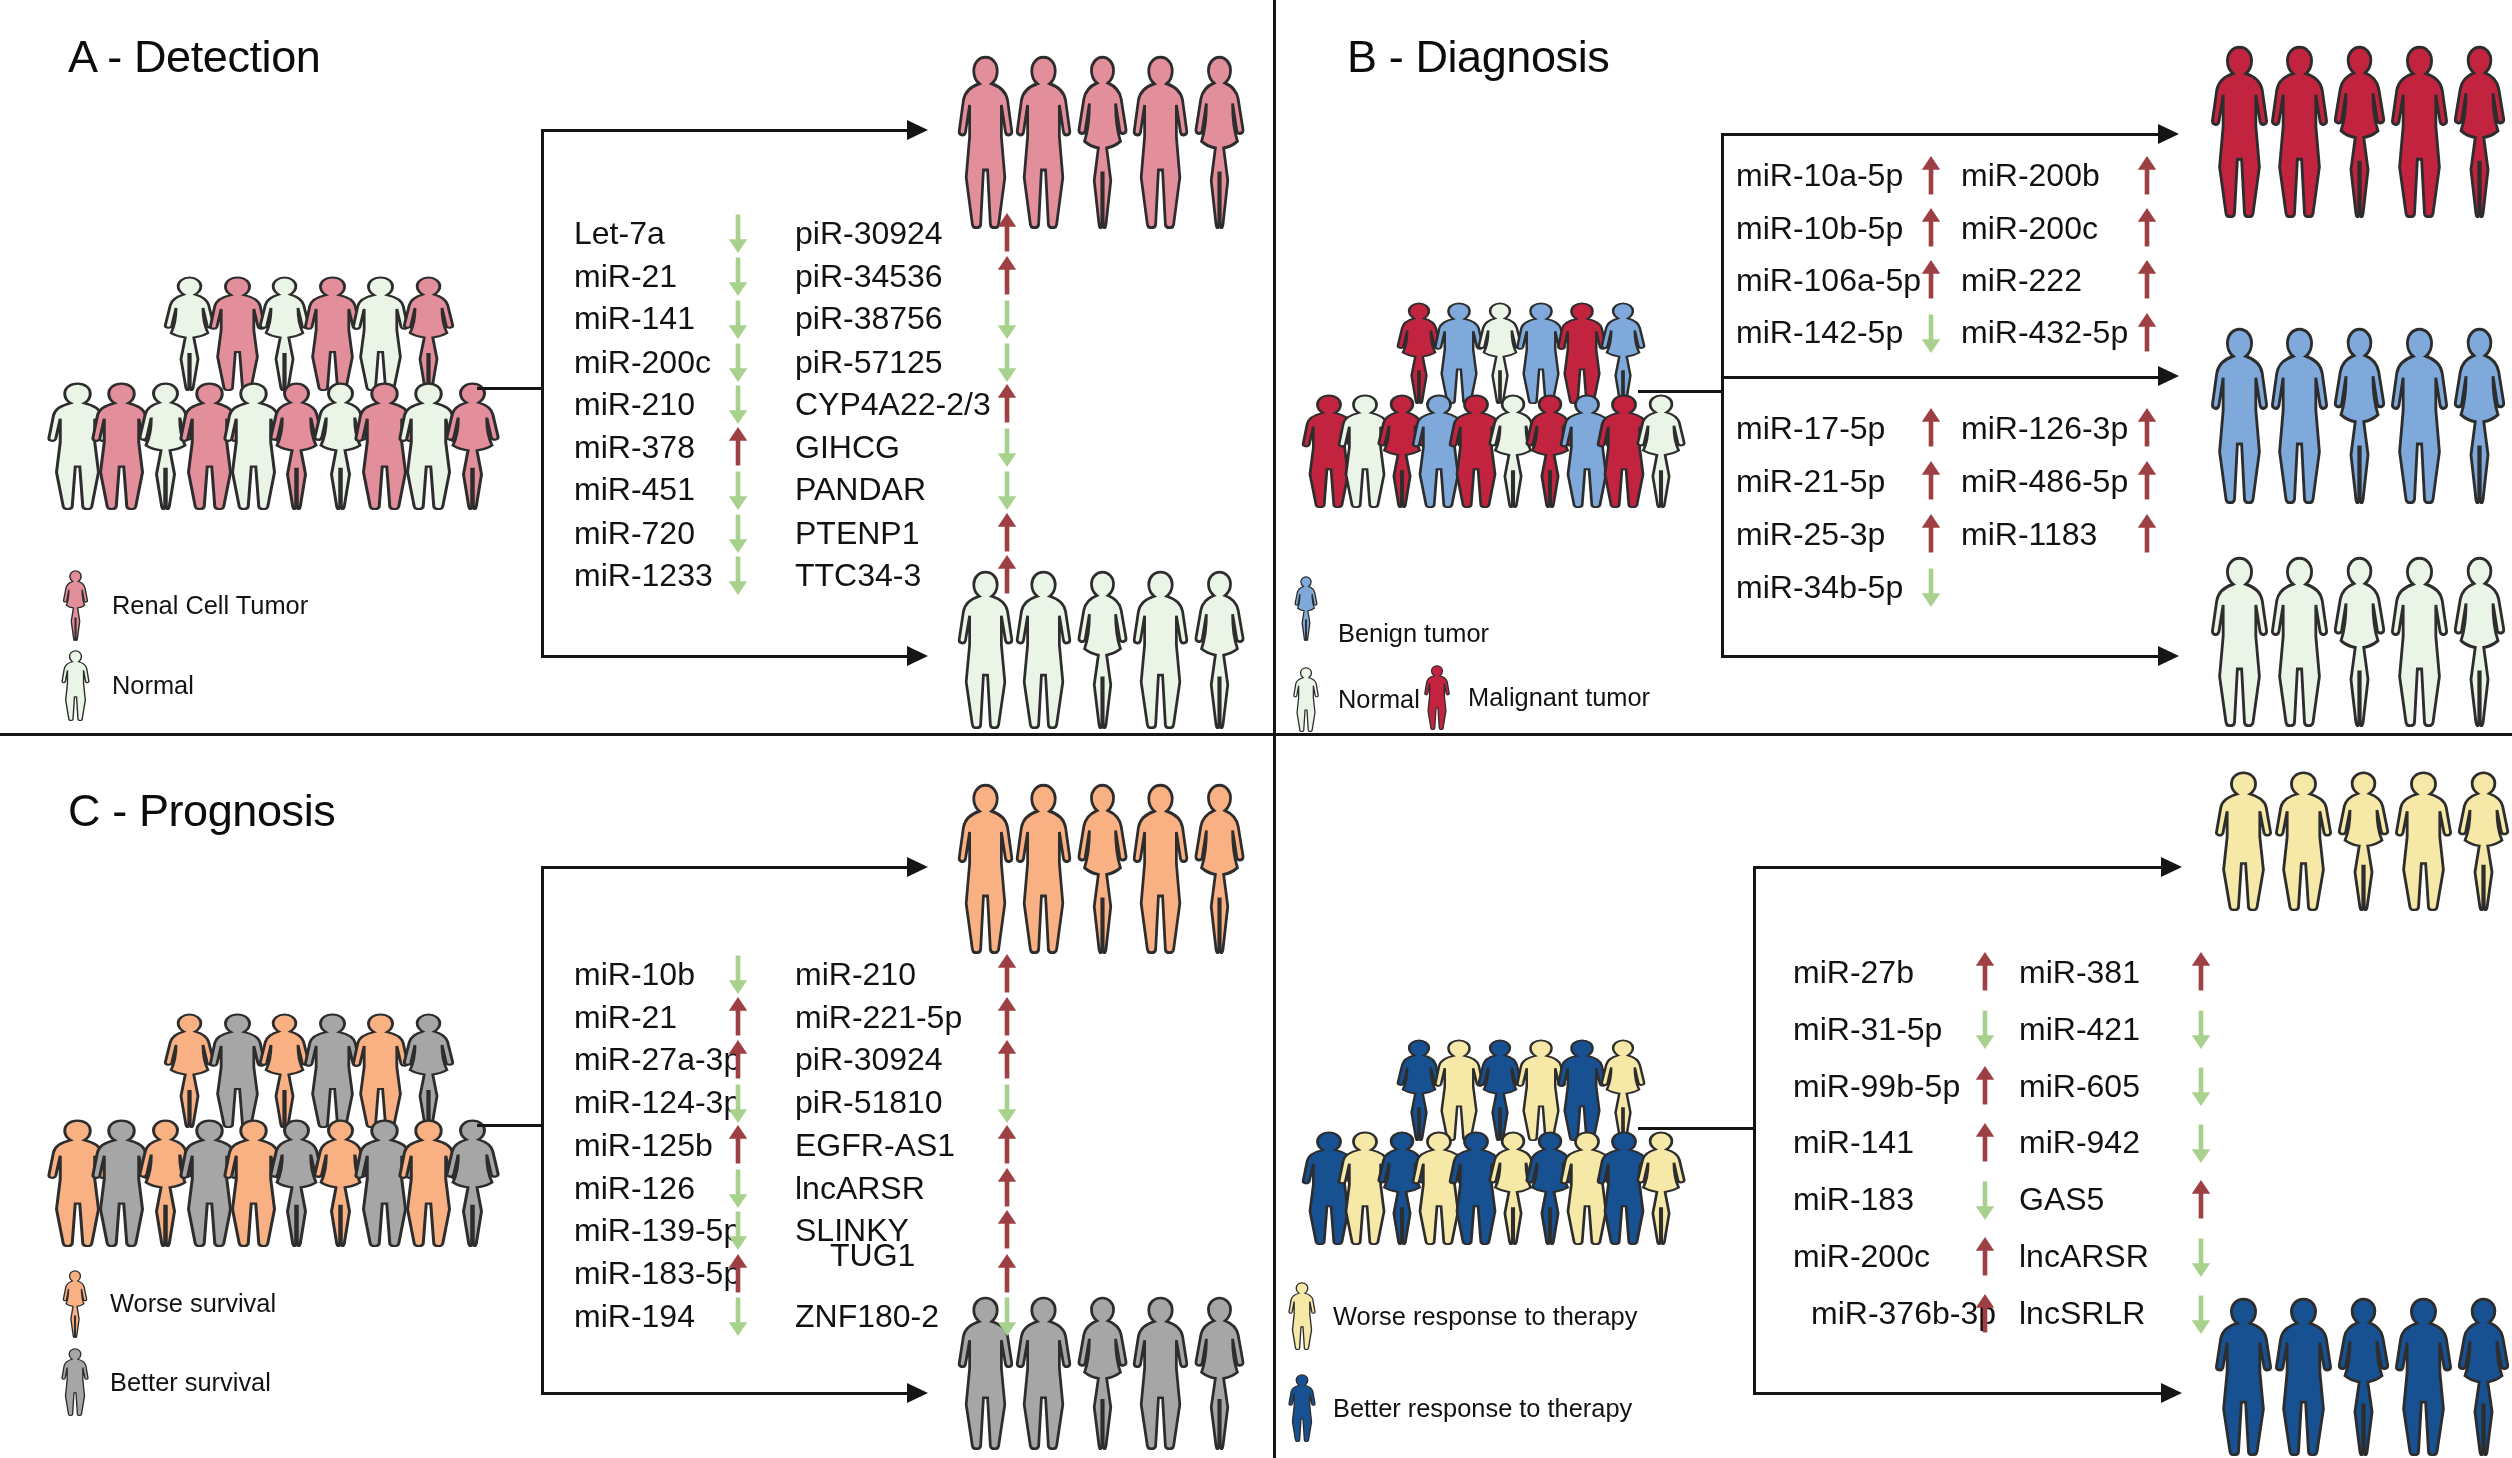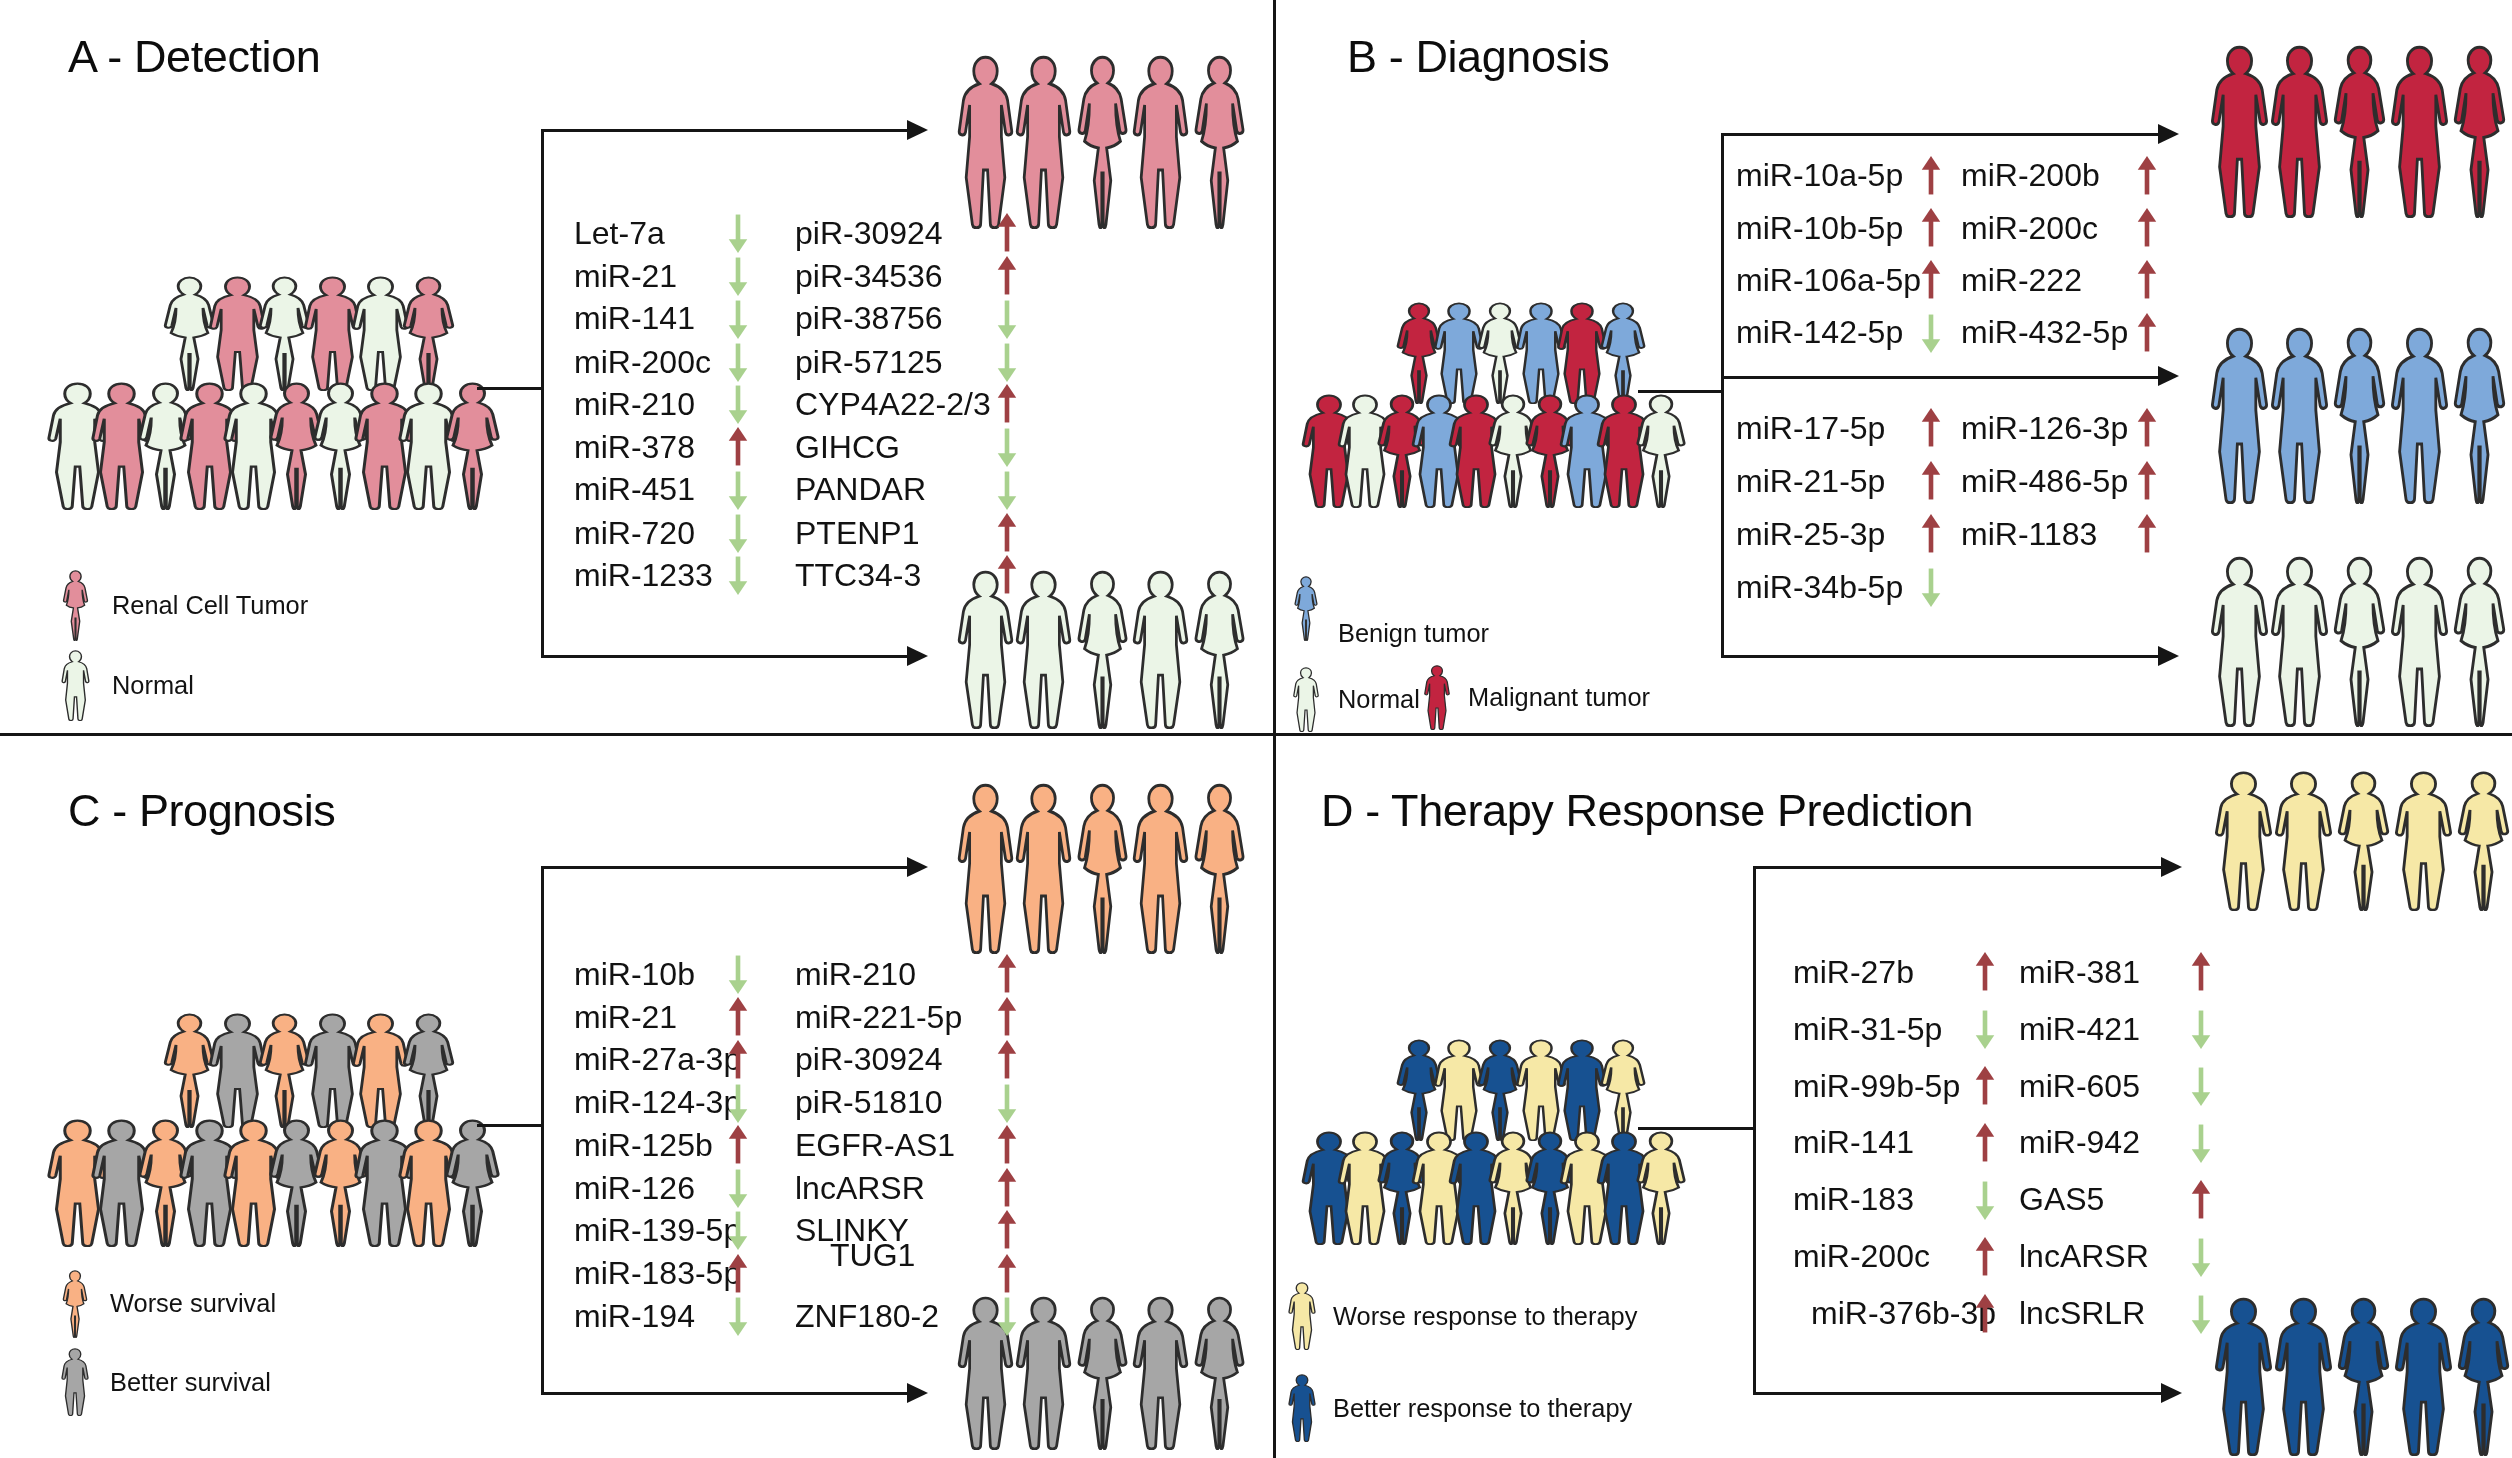--- a/index.html
+++ b/index.html
@@ -829,21 +829,20 @@
       </div>
       <span class="legend-label" style="left: 110px; top: 551px;">Worse survival</span>
       <div class="fig" style="left: 58px; top: 611px; width: 34px; height: 68px;">
         <svg viewBox="0 0 100 230" width="34" height="68" preserveAspectRatio="none">
           <use href="#person-m" fill="#a6a6a6" stroke="#2d2d2d" stroke-width="4"></use>
         </svg>
       </div>
       <span class="legend-label" style="left: 110px; top: 630px;">Better survival</span>
     </section>
   <section class="panel" id="panel-D">
-      <h2 class="ptitle" style="left: 45px; top: 48px; font-size: 45px;">D - Therapy Response Prediction</h2>
       <div class="fig" style="left: 112px; top: 302px; width: 62px; height: 102px;">
         <svg viewBox="0 0 100 230" width="62" height="102" preserveAspectRatio="none">
           <use href="#person-f" fill="#175191" stroke="#2d2d2d" stroke-width="4"></use>
         </svg>
       </div>
       <div class="fig" style="left: 152px; top: 302px; width: 62px; height: 102px;">
         <svg viewBox="0 0 100 230" width="62" height="102" preserveAspectRatio="none">
           <use href="#person-m" fill="#f6e8a6" stroke="#2d2d2d" stroke-width="4"></use>
         </svg>
       </div>

